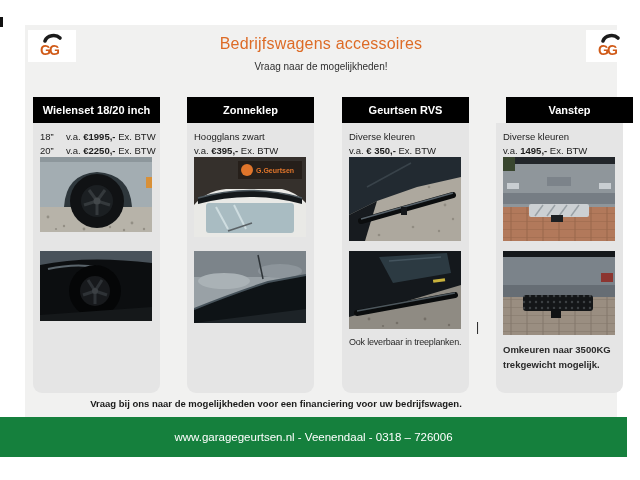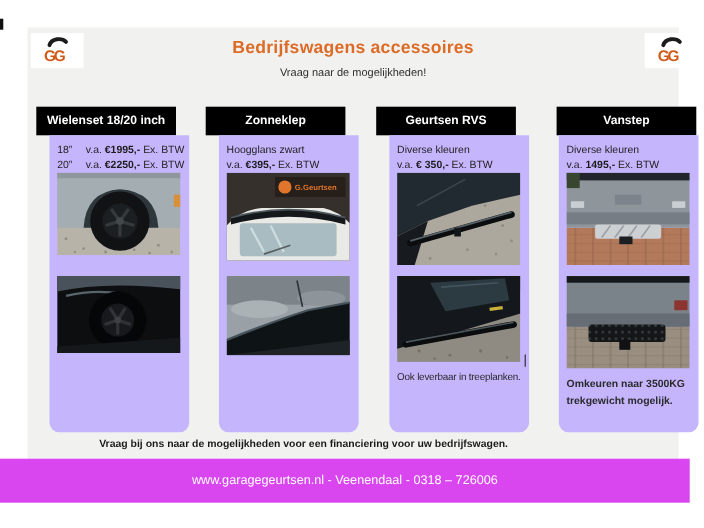--- a/index.html
+++ b/index.html
@@ -4,38 +4,38 @@
 <style>
   html,body{margin:0;padding:0;}
   body{width:640px;height:480px;background:#ffffff;font-family:"Liberation Sans",sans-serif;position:relative;overflow:hidden;}
   .page{position:absolute;left:0;top:0;width:640px;height:480px;}
   .content-bg{position:absolute;left:25px;top:25px;width:592px;height:392px;background:#f1f1f0;}
   .stray-top{position:absolute;left:0;top:17px;width:3px;height:10px;background:#111;}
   .stray-mid{position:absolute;left:476px;top:320px;font-size:12px;color:#222;}
   .logo{position:absolute;top:30px;width:48px;height:32px;background:#fff;display:flex;align-items:center;justify-content:center;}
   .logo.left{left:28px;}
   .logo.right{left:586px;}
-  .page-title{position:absolute;left:25px;top:35px;width:592px;text-align:center;font-size:16px;font-weight:bold;color:#dd6b26;letter-spacing:0.2px;}
+  .page-title{position:absolute;left:25px;top:35px;width:592px;text-align:center;font-size:16px;font-weight:normal;color:#dd6b26;letter-spacing:0.2px;}
   .page-subtitle{position:absolute;left:25px;top:61px;width:592px;text-align:center;font-size:10px;color:#2f2f2f;}
   .col{position:absolute;top:97px;width:127px;}
   .col.c0{left:33px;} .col.c1{left:187px;} .col.c2{left:342px;} .col.c3{left:496px;padding-left:10px;}
   .col-header{height:26px;background:#000000;color:#ffffff;font-weight:bold;font-size:11px;line-height:26px;text-align:center;}
-  .card{position:absolute;left:12px;top:26px;width:127px;height:270px;background:#c4b5fd;border-radius:0 0 9px 9px;}
+  .card{position:absolute;left:0;top:26px;width:127px;height:270px;background:#e5e5e5;border-radius:0 0 9px 9px;}
   .rows{padding:7px 4px 0 7px;font-size:9.5px;color:#222;line-height:13.5px;white-space:nowrap;}
   .rowflex{display:flex;}
   .qty{width:26px;flex:none;}
   .price{font-weight:bold;color:#1c1c1c;}
   .photo{position:absolute;left:7px;width:112px;display:block;}
   .photo.p1{top:34px;}
   .photo.p2{top:128px;}
   .note{position:absolute;left:7px;font-size:9px;color:#2a2a2a;line-height:14px;}
   .note.n2{top:212px;white-space:nowrap;letter-spacing:-0.2px;}
   .note.n3{top:219px;width:114px;font-size:9.5px;line-height:15px;font-weight:bold;}
   .financing{position:absolute;left:0;top:398px;width:552px;text-align:center;font-size:9.5px;font-weight:bold;color:#1a1a1a;}
-  .footer-bar{position:absolute;left:0;top:417px;width:627px;height:40px;background:#d946ef;color:#ffffff;text-align:center;line-height:40px;font-size:11.5px;}
+  .footer-bar{position:absolute;left:0;top:417px;width:627px;height:40px;background:#15803d;color:#ffffff;text-align:center;line-height:40px;font-size:11.5px;}
 </style>
 </head>
 <body>
 
 <div class="page">
   <div class="content-bg"></div>
   <div class="stray-top"></div>
 
   <div class="logo left">
     <svg width="26" height="28" viewBox="0 0 26 28">

